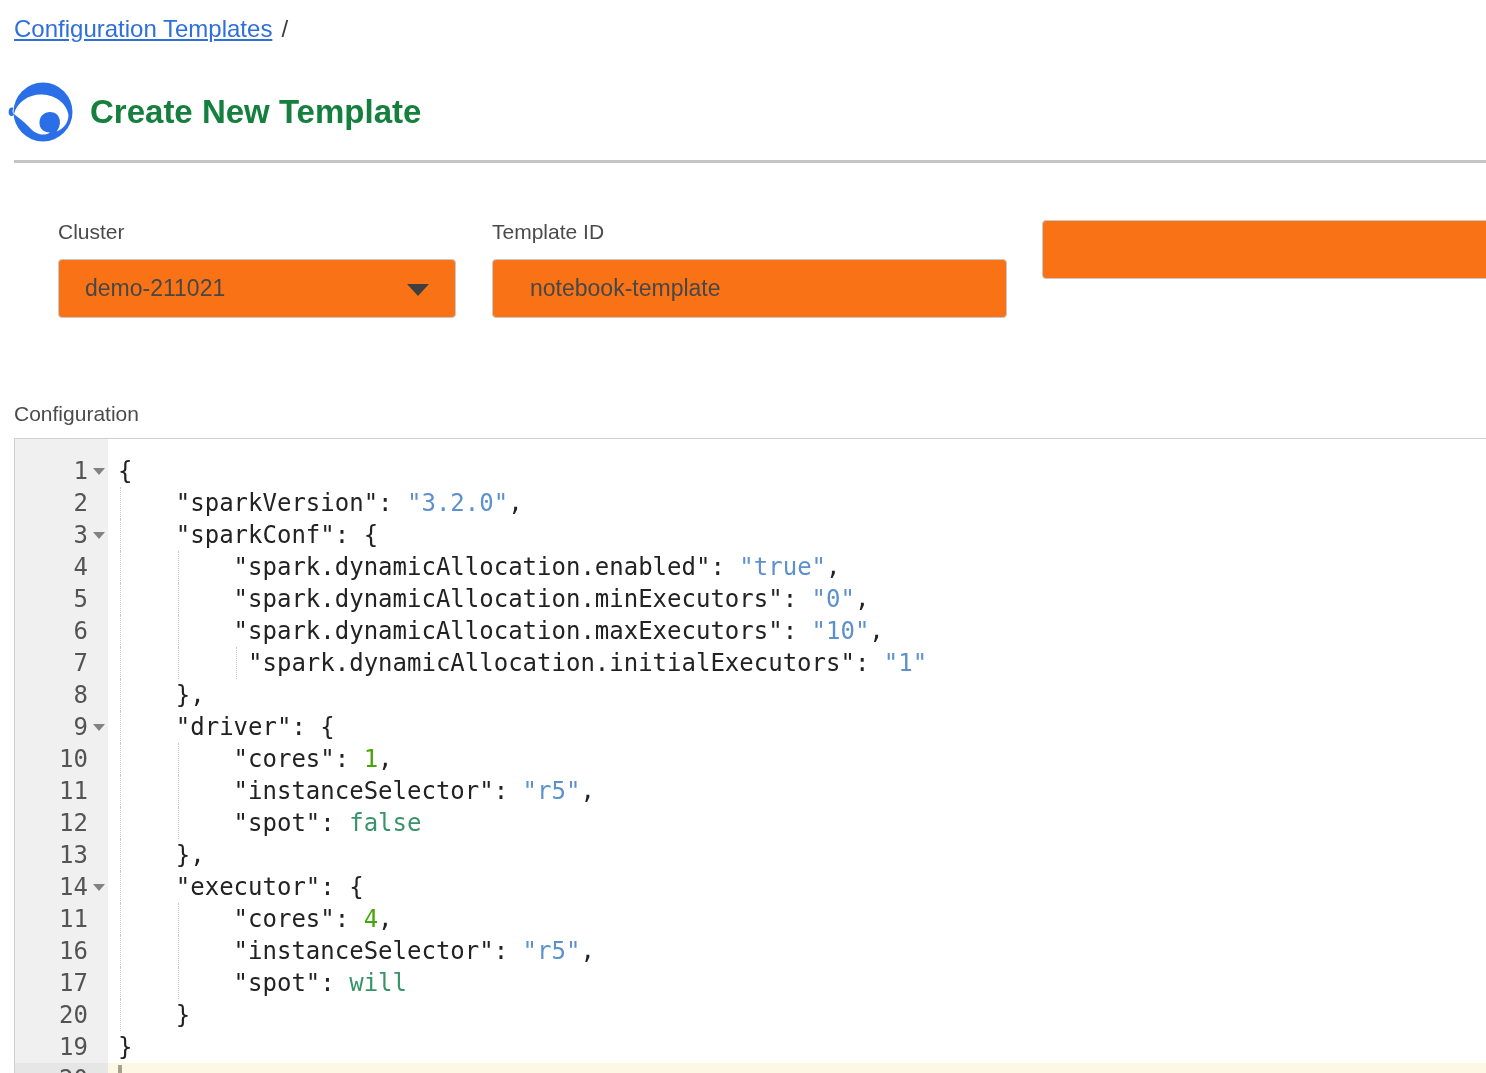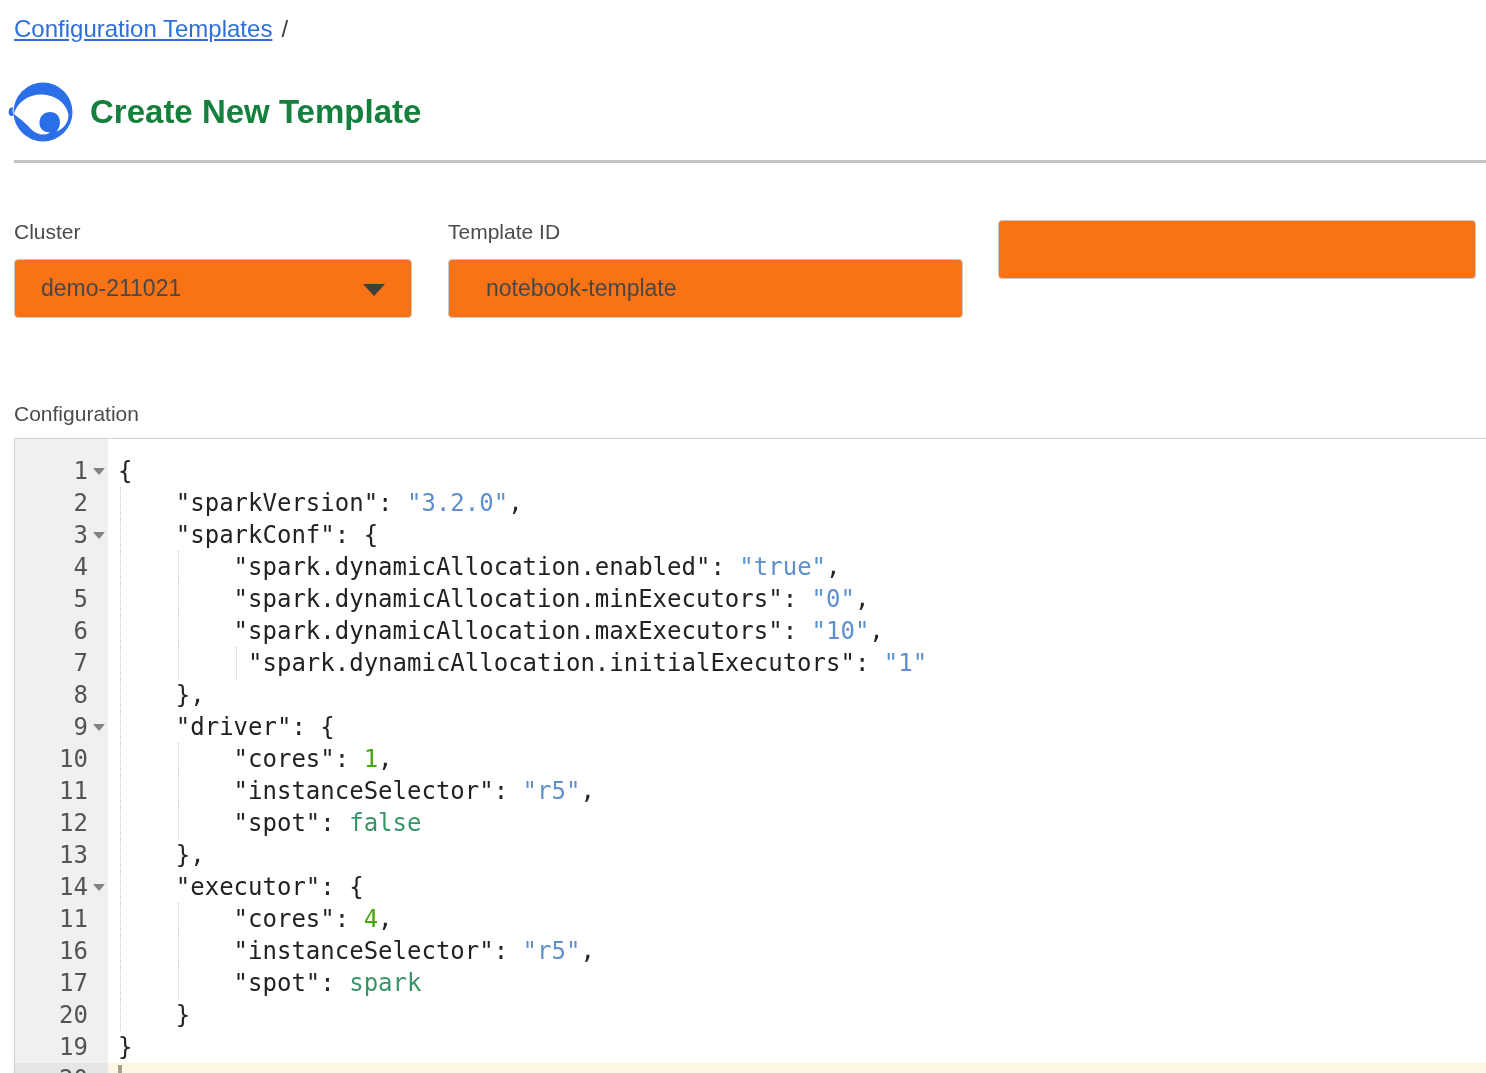--- a/index.html
+++ b/index.html
@@ -11,21 +11,21 @@
   .breadcrumb { position:absolute; left:14px; top:15px; font-size:24px; }
   .breadcrumb a { color:#2e6fdb; text-decoration:underline; cursor:pointer; }
   .breadcrumb .sep { color:#3d3d3d; margin-left:9px; }
 
   
   .logo { position:absolute; left:8px; top:81px; width:66px; height:62px; }
   h1.title { position:absolute; left:90px; top:93px; font-size:33px; font-weight:bold; color:#15803d; }
   .divider { position:absolute; left:14px; right:0; top:160px; height:3px; background:#c4c4c4; }
 
   
-  .field { position:absolute; top:220px; }
+  .field { position:absolute; top:220px;margin-left:44px; }
   .field-label { display:block; font-size:21px; color:#4b4b4b; margin-bottom:17px; height:22px; }
   .control { height:59px; border:1px solid #c9c9c9; border-radius:4px; background:#f97316;
              font-size:23px; color:#474747; width:100%; }
   .select { display:flex; align-items:center; padding:0 26px; position:relative; cursor:pointer; }
   .select .caret { position:absolute; right:26px; top:24px; width:0; height:0;
                    border-left:11px solid transparent; border-right:11px solid transparent;
                    border-top:12px solid #3f3f3f; }
   input.control { padding:0 37px; outline:none; font-family:"Liberation Sans", sans-serif; }
   .helper { margin-top:15px; font-size:21px; color:#4b4b4b; }
   .f1 { left:14px;  width:398px; }
@@ -131,20 +131,20 @@
         <div class="code-line"><i class="ig" style="left: calc(0ch + 12px);"></i><i class="ig" style="left: calc(4ch + 12px);"></i><i class="ig" style="left: calc(8ch + 12px);"></i><span>         "spark.dynamicAllocation.initialExecutors": </span><span class="tk-s">"1"</span></div>
         <div class="code-line"><i class="ig" style="left: calc(0ch + 12px);"></i><span>    },</span></div>
         <div class="code-line"><i class="ig" style="left: calc(0ch + 12px);"></i><span>    "driver": {</span></div>
         <div class="code-line"><i class="ig" style="left: calc(0ch + 12px);"></i><i class="ig" style="left: calc(4ch + 12px);"></i><span>        "cores": </span><span class="tk-n">1</span><span>,</span></div>
         <div class="code-line"><i class="ig" style="left: calc(0ch + 12px);"></i><i class="ig" style="left: calc(4ch + 12px);"></i><span>        "instanceSelector": </span><span class="tk-s">"r5"</span><span>,</span></div>
         <div class="code-line"><i class="ig" style="left: calc(0ch + 12px);"></i><i class="ig" style="left: calc(4ch + 12px);"></i><span>        "spot": </span><span class="tk-b">false</span></div>
         <div class="code-line"><i class="ig" style="left: calc(0ch + 12px);"></i><span>    },</span></div>
         <div class="code-line"><i class="ig" style="left: calc(0ch + 12px);"></i><span>    "executor": {</span></div>
         <div class="code-line"><i class="ig" style="left: calc(0ch + 12px);"></i><i class="ig" style="left: calc(4ch + 12px);"></i><span>        "cores": </span><span class="tk-n">4</span><span>,</span></div>
         <div class="code-line"><i class="ig" style="left: calc(0ch + 12px);"></i><i class="ig" style="left: calc(4ch + 12px);"></i><span>        "instanceSelector": </span><span class="tk-s">"r5"</span><span>,</span></div>
-        <div class="code-line"><i class="ig" style="left: calc(0ch + 12px);"></i><i class="ig" style="left: calc(4ch + 12px);"></i><span>        "spot": </span><span class="tk-b">spark</span></div>
+        <div class="code-line"><i class="ig" style="left: calc(0ch + 12px);"></i><i class="ig" style="left: calc(4ch + 12px);"></i><span>        "spot": </span><span class="tk-b">will</span></div>
         <div class="code-line"><i class="ig" style="left: calc(0ch + 12px);"></i><span>    }</span></div>
         <div class="code-line"><span>}</span></div>
         <div class="code-line active-line"><b class="cursor"></b></div>
       </div>
   </div>
 
 </div>
 
 </body></html>

